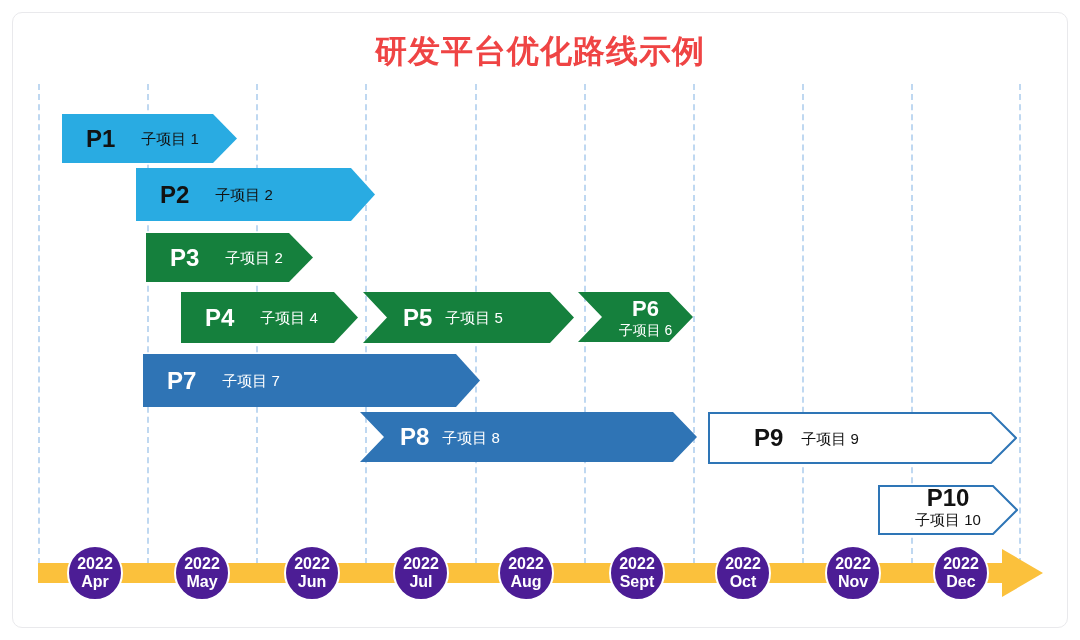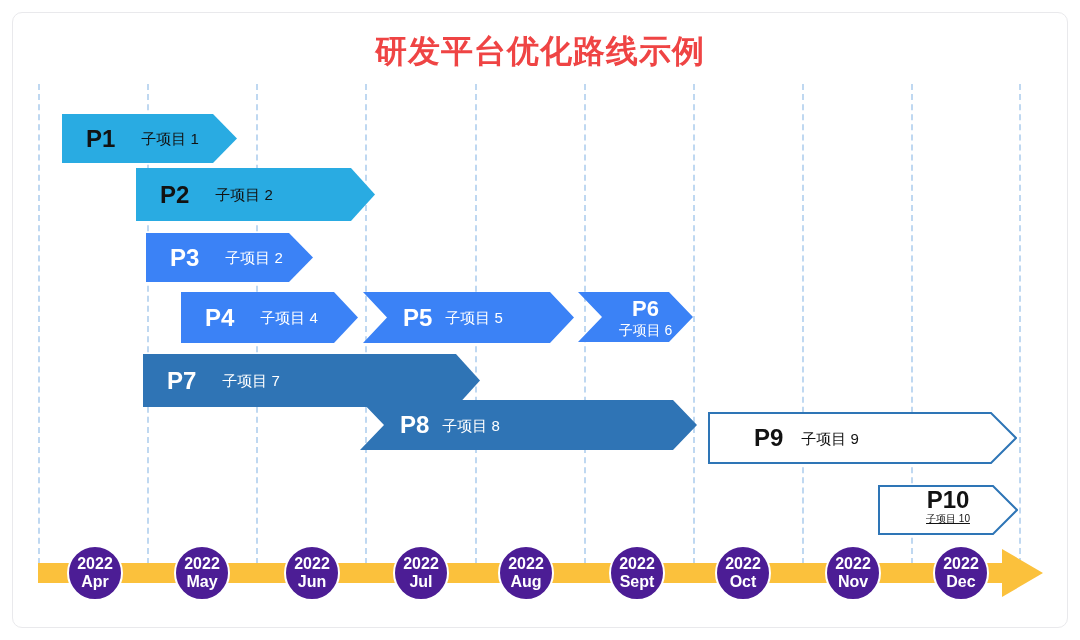--- a/index.html
+++ b/index.html
@@ -28,35 +28,35 @@
   .bar .sub{font-size:15px;margin-left:26px;line-height:1;}
   .bar.tight .sub{margin-left:13px;}
   .arrow{
     clip-path:polygon(0 0,calc(100% - 24px) 0,100% 50%,calc(100% - 24px) 100%,0 100%);
   }
   .chev{
     clip-path:polygon(0 0,calc(100% - 24px) 0,100% 50%,calc(100% - 24px) 100%,0 100%,24px 50%);
     padding-left:40px;
   }
   .cyan{background:#29abe2;color:#121212;}
-  .orange{background:#3b82f6;color:#fff;}
+  .orange{background:#15803d;color:#fff;}
   .blue{background:#2f74b5;color:#fff;}
   .stacked{flex-direction:column;justify-content:center;padding-left:0;}
   .chev.stacked{padding-left:20px;}
   .stacked .pid{font-size:22px;}
   .stacked .sub{font-size:14px;margin:3px 0 0 0;}
   .outlined{padding-left:0;color:#121212;}
   .outlined svg{position:absolute;left:0;top:0;}
   .outlined .txt{
     position:relative;display:flex;align-items:center;width:100%;height:100%;
     padding-left:46px;box-sizing:border-box;
   }
   .outlined .txt.center{flex-direction:column;justify-content:center;padding-left:0;align-items:center;}
   .outlined .txt.center .pid{font-size:24px;}
-  .outlined .txt.center .sub{margin:2px 0 8px 0;font-size:10px;text-decoration:underline;}
+  .outlined .txt.center .sub{margin:2px 0 8px 0;font-size:15px;}
   .outlined .sub{margin-left:18px;}
   
   .tl-band{position:absolute;left:38px;top:563px;width:967px;height:20px;background:#fbc13c;}
   .tl-head{
     position:absolute;left:1002px;top:549px;width:41px;height:48px;background:#fbc13c;
     clip-path:polygon(0 0,100% 50%,0 100%);
   }
   .tl-circle{
     position:absolute;top:545px;width:56px;height:56px;border-radius:50%;
     background:#4c1d95;border:2px solid #fff;box-sizing:border-box;
@@ -110,21 +110,21 @@
 <div class="bar chev orange stacked" style="left:578px;top:292px;width:115px;height:50px">
   <span class="pid">P6</span>
   <span class="sub">子项目 6</span>
 </div>
 
 <div class="bar arrow blue" style="left:143px;top:354px;width:337px;height:53px">
   <span class="pid">P7</span>
   <span class="sub">子项目 7</span>
 </div>
 
-<div class="bar chev blue tight" style="left:360px;top:400px;width:337px;height:50px">
+<div class="bar chev blue tight" style="left:360px;top:412px;width:337px;height:50px">
   <span class="pid">P8</span>
   <span class="sub">子项目 8</span>
 </div>
 
 <div class="bar outlined" style="left:708px;top:412px;width:309px;height:52px">
   <svg width="309" height="52">
     <polygon points="1,1 283,1 308,26 283,51 1,51" fill="#ffffff" stroke="#2e75b6" stroke-width="2"></polygon>
   </svg>
   <div class="txt">
     <span class="pid">P9</span>

